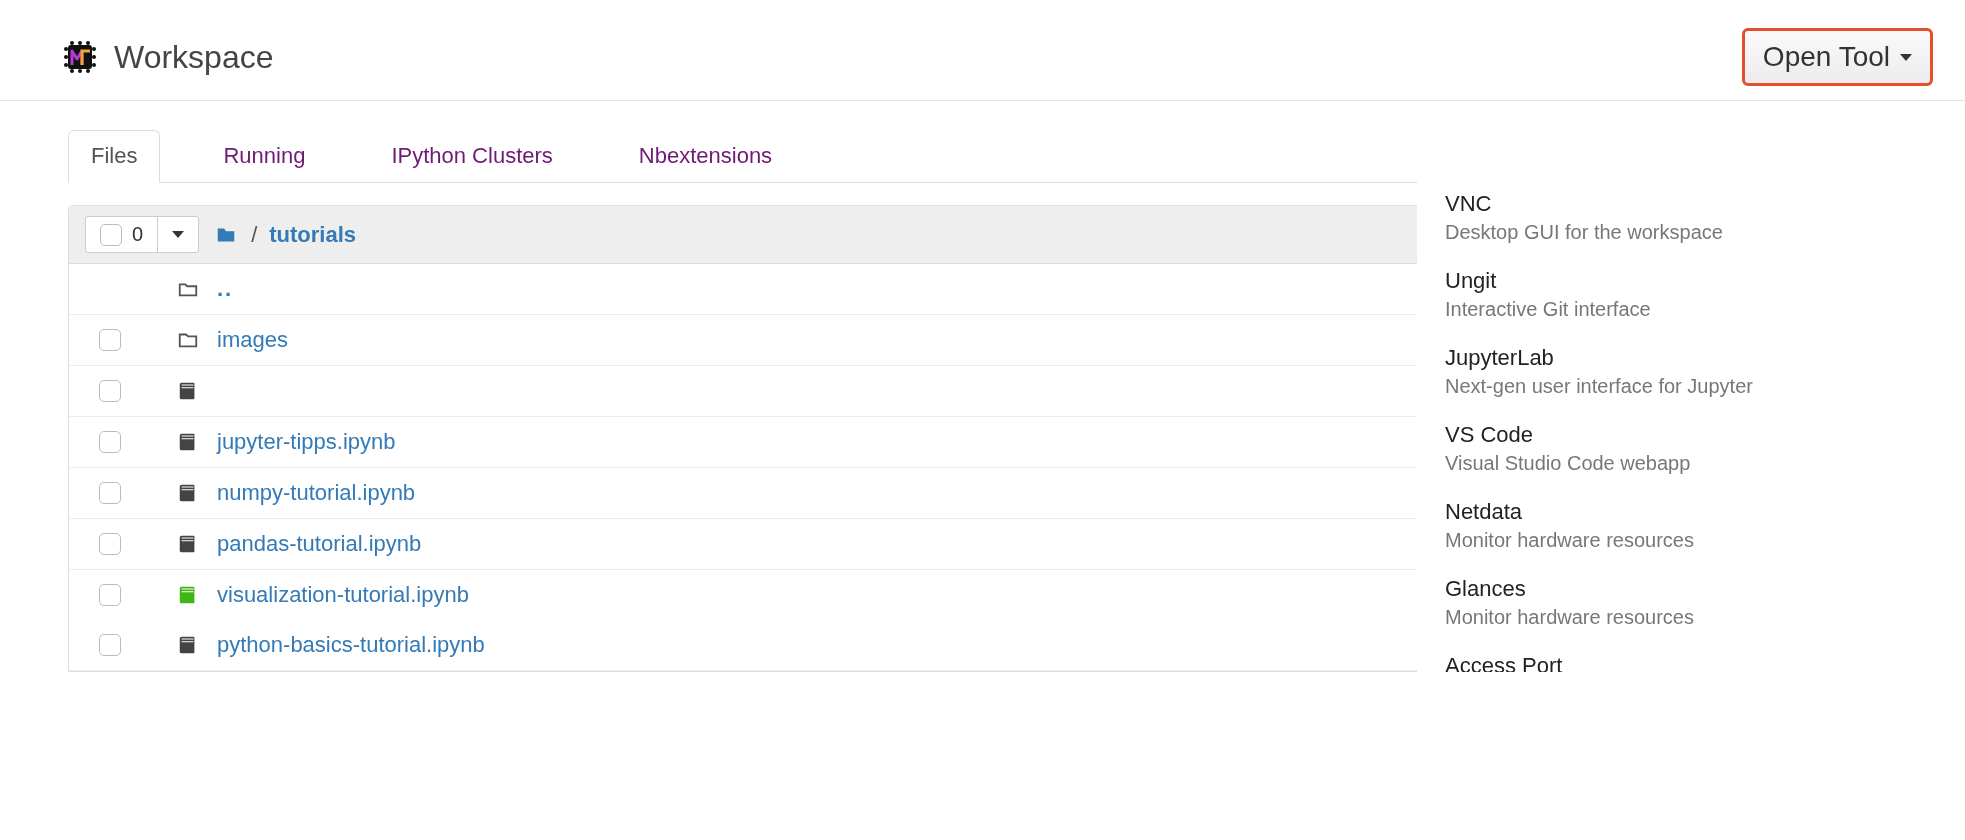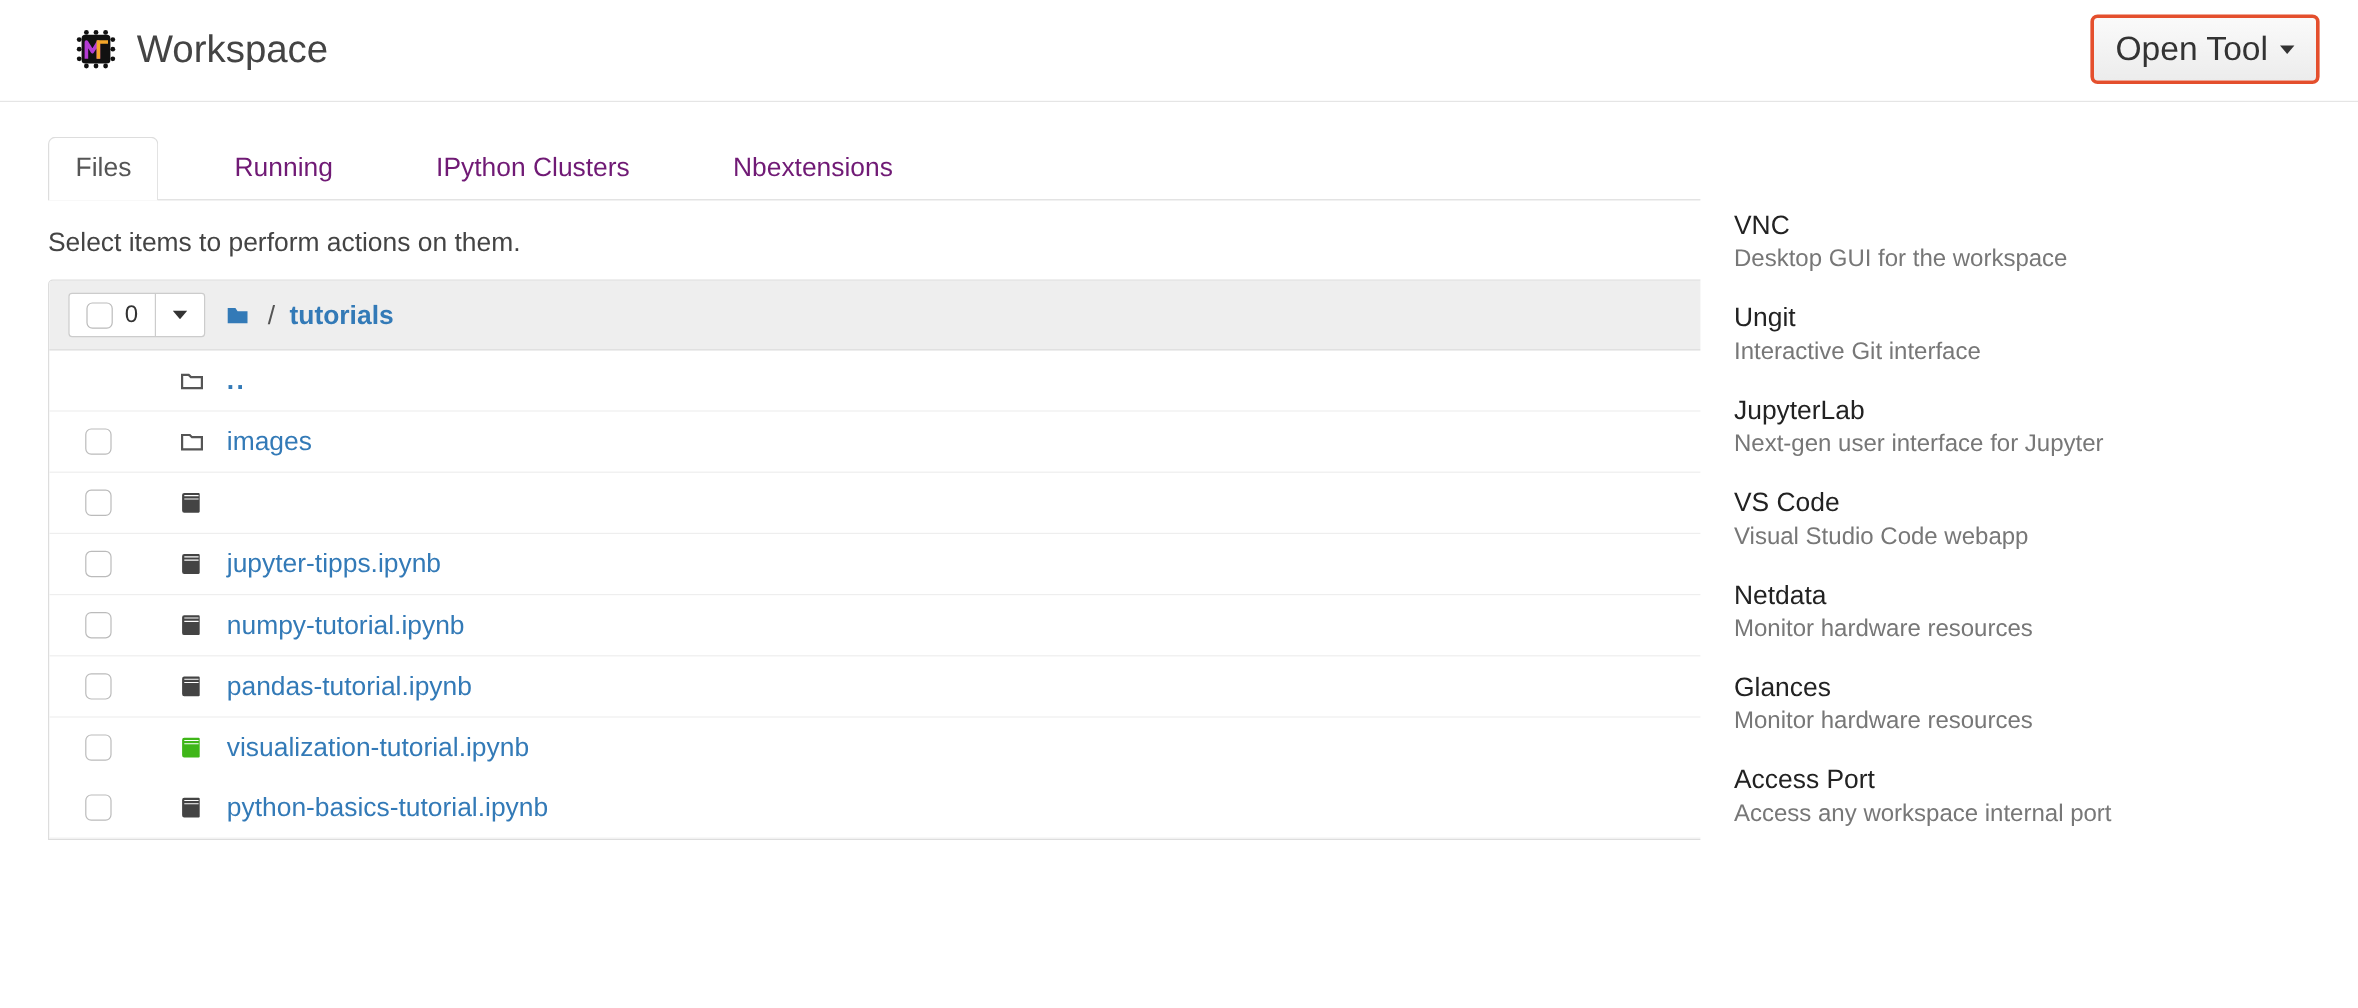--- a/index.html
+++ b/index.html
@@ -9,21 +9,21 @@
     color: #333;
     background: #fff;
     width: 1965px;
   }
 
   
   .header {
     display: flex;
     align-items: center;
     justify-content: space-between;
-    padding: 12px 32px 14px 60px;
+    padding: 28px 32px 14px 60px;
     border-bottom: 1px solid #e5e5e5;
   }
   .brand { display: flex; align-items: center; gap: 14px; }
   .brand-title { font-size: 32px; color: #444; font-weight: 400; }
   .logo {
     width: 40px; height: 40px;
     position: relative;
     display: flex; align-items: center; justify-content: center;
   }
   .open-tool-btn {
@@ -37,21 +37,21 @@
     cursor: pointer;
   }
   .caret-down {
     width: 0; height: 0;
     border-left: 6px solid transparent;
     border-right: 6px solid transparent;
     border-top: 7px solid #333;
   }
 
   
-  .main { padding: 28px 44px 0 40px; position: relative; }
+  .main { padding: 28px 44px 0 68px; position: relative; }
   .tabs {
     display: flex;
     align-items: flex-end;
     gap: 40px;
     border-bottom: 1px solid #ddd;
     margin-bottom: 22px;
   }
   .tab {
     padding: 12px 22px 14px 22px;
     font-size: 22px;
@@ -176,21 +176,20 @@
 
 <div class="main">
 
   <div class="tabs">
     <div class="tab active">Files</div>
     <div class="tab">Running</div>
     <div class="tab">IPython Clusters</div>
     <div class="tab">Nbextensions</div>
   </div>
 
-  <div class="hint">Select items to perform actions on them.</div>
 
   <div class="list-panel">
     <div class="toolbar">
       <div class="select-group">
         <div class="count-box">
           <span class="checkbox"></span>
           <span>0</span>
         </div>
         <div class="caret-box">
           <span class="caret-down"></span>

